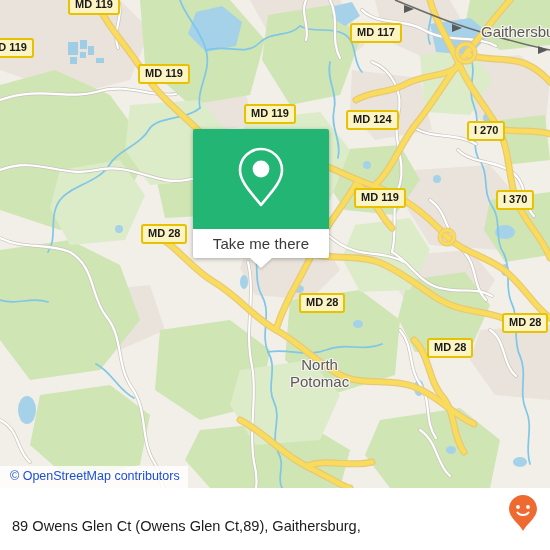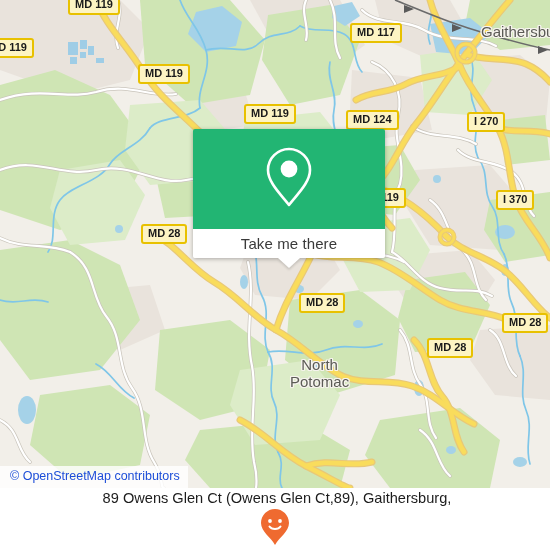--- a/index.html
+++ b/index.html
@@ -55,21 +55,21 @@
     text-shadow:
       1.2px 0 #f6f3ee, -1.2px 0 #f6f3ee, 0 1.2px #f6f3ee, 0 -1.2px #f6f3ee,
       1px 1px #f6f3ee, -1px -1px #f6f3ee, 1px -1px #f6f3ee, -1px 1px #f6f3ee;
   }
   .place.two-line { line-height: 17px; }
 
   
   #callout {
     position: absolute;
     left: 193px; top: 129px;
-    width: 192px;
+    width: 136px;
     box-shadow: 0 1px 4px rgba(0,0,0,0.30);
     border-radius: 2px;
   }
   #callout-top {
     background: #22b573;
     height: 100px;
     border-radius: 2px 2px 0 0;
     display: flex;
     align-items: center;
     justify-content: center;
@@ -115,25 +115,24 @@
     line-height: 15px;
   }
 
   
   #footer {
     position: absolute;
     left: 0; top: 488px;
     width: 550px; height: 48px;
     background: #ffffff;
     display: flex;
-    align-items: center;
+    align-items: flex-end;
     justify-content: space-between;
     box-sizing: border-box;
     padding: 0 8px 0 12px;
-    flex-direction: column;
   }
   #footer-text {
     color: #1c1c1c;
     font-family: "Liberation Sans", sans-serif;
     font-size: 14.6px;
     line-height: 20px;
     max-width: 400px;
   }
   #brand {
     display: flex;
@@ -356,21 +355,21 @@
       </g>
     </svg>
 
     <div class="shield" style="left:-18px; top:38px;">MD 119</div>
     <div class="shield" style="left:68px; top:-5px;">MD 119</div>
     <div class="shield" style="left:138px; top:64px;">MD 119</div>
     <div class="shield" style="left:244px; top:104px;">MD 119</div>
     <div class="shield" style="left:354px; top:188px;">MD 119</div>
     <div class="shield" style="left:350px; top:23px;">MD 117</div>
     <div class="shield" style="left:346px; top:110px;">MD 124</div>
-    <div class="shield" style="left:467px; top:112px;text-align:center;">I 270</div>
+    <div class="shield" style="left:467px; top:121px;text-align:center;">I 270</div>
     <div class="shield" style="left:496px; top:190px;">I 370</div>
     <div class="shield" style="left:141px; top:224px;">MD 28</div>
     <div class="shield" style="left:299px; top:293px;">MD 28</div>
     <div class="shield" style="left:427px; top:338px;">MD 28</div>
     <div class="shield" style="left:502px; top:313px;">MD 28</div>
 
     <div class="place" style="left:481px; top:23px;">Gaithersburg</div>
     <div class="place two-line" style="left:290px; top:356px;">
       <div>North</div>
       <div>Potomac</div>

